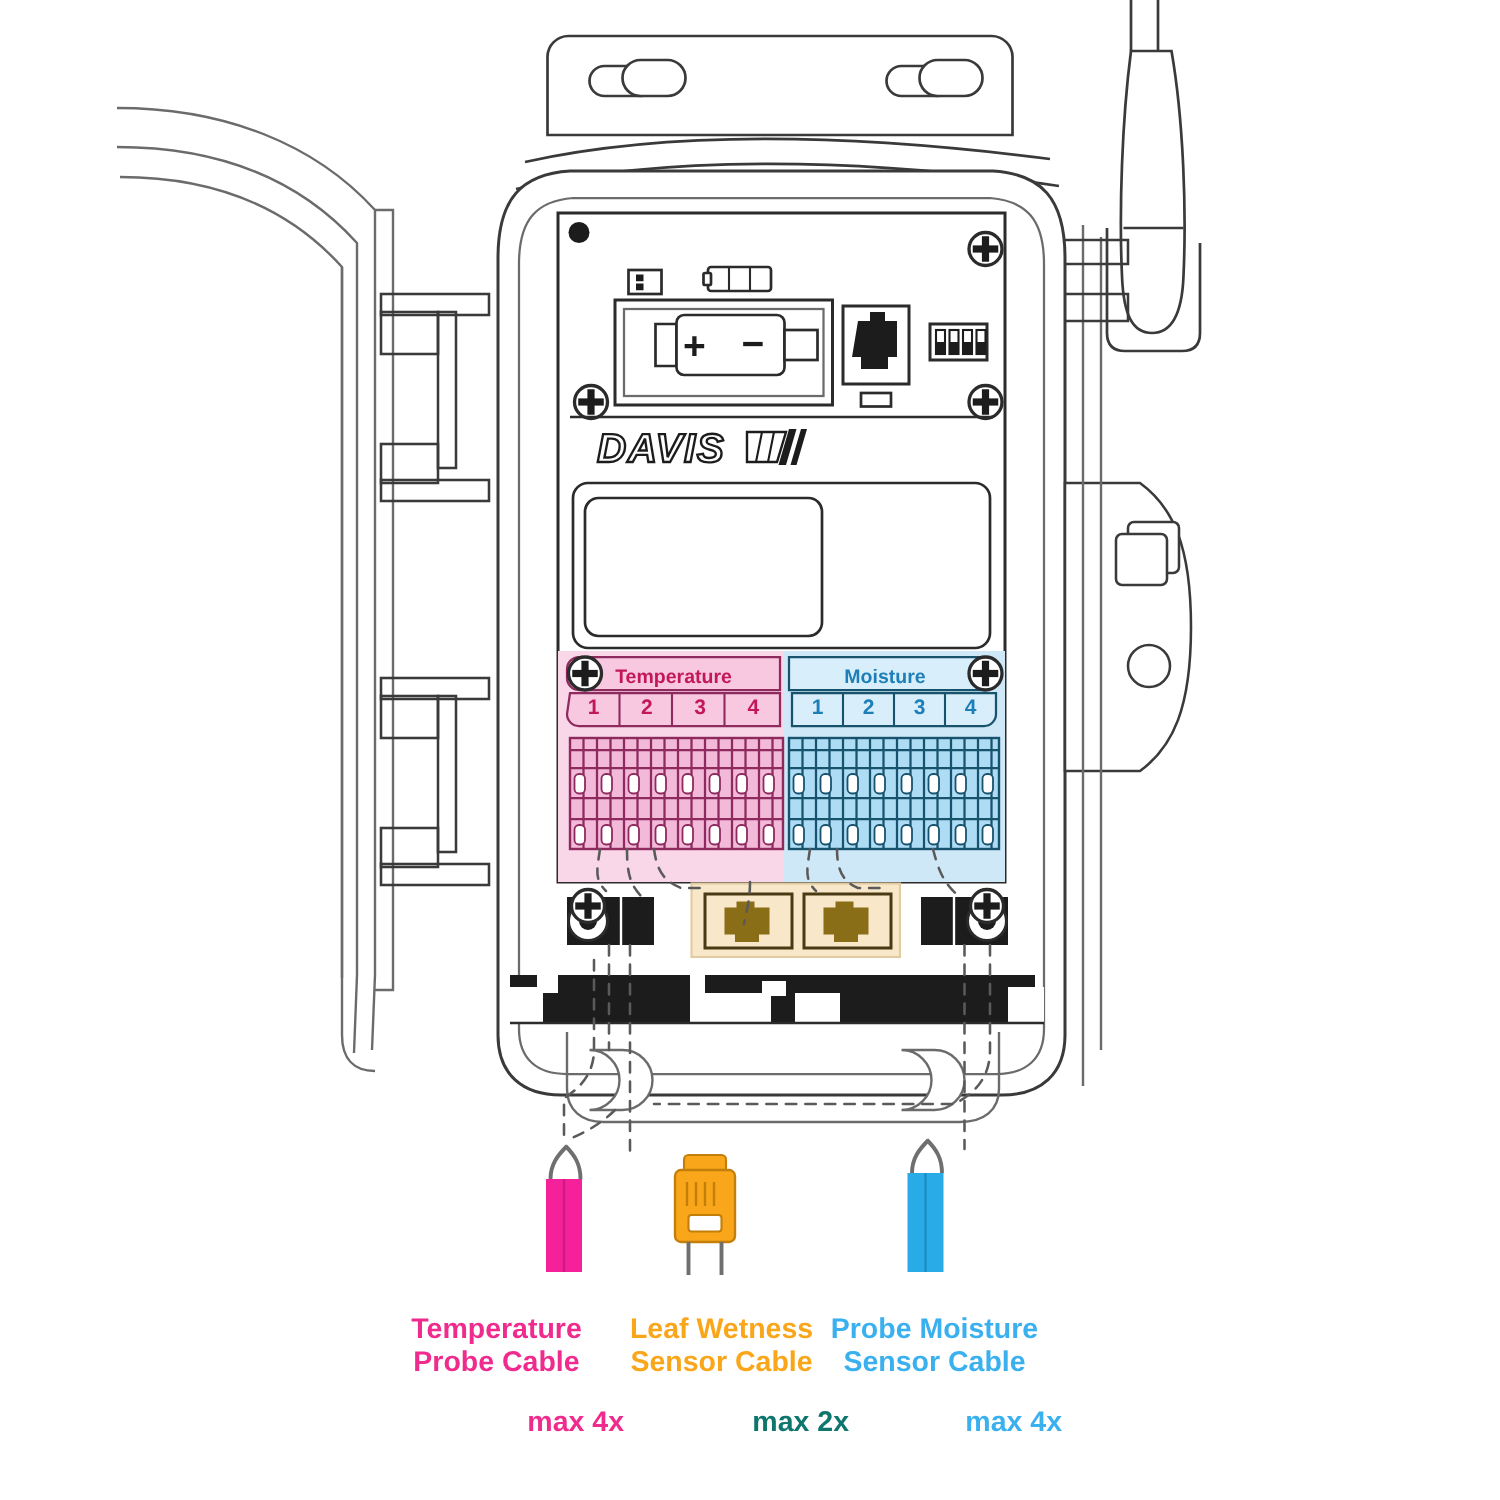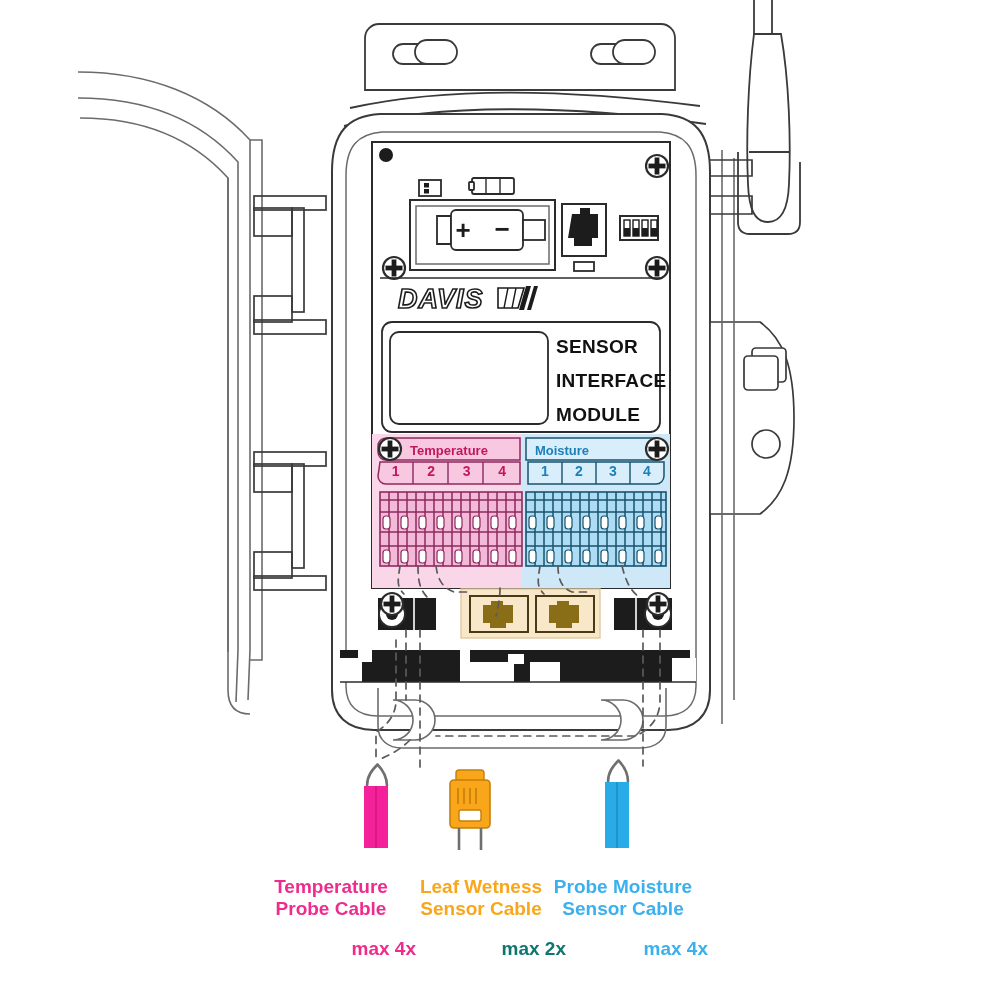--- a/index.html
+++ b/index.html
@@ -340,35 +340,30 @@
 <div style="position:absolute;left:378px;top:443px;width:142px;">
   <div style="text-align:center;font-size:13px;color:#c2185b;font-weight:bold;">Temperature</div>
 </div>
 <div style="position:absolute;left:378px;top:463px;width:142px;display:flex;">
   <div style="flex:1;text-align:center;font-size:14px;color:#c2185b;font-weight:bold;">1</div>
   <div style="flex:1;text-align:center;font-size:14px;color:#c2185b;font-weight:bold;">2</div>
   <div style="flex:1;text-align:center;font-size:14px;color:#c2185b;font-weight:bold;">3</div>
   <div style="flex:1;text-align:center;font-size:14px;color:#c2185b;font-weight:bold;">4</div>
 </div>
 
-<div style="position:absolute;left:500px;top:443px;width:124px;">
+<div style="position:absolute;left:528px;top:443px;width:124px;">
   <div style="text-align:center;font-size:13px;color:#1d7fb8;font-weight:bold;">Moisture</div>
 </div>
 <div style="position:absolute;left:528px;top:463px;width:136px;display:flex;">
   <div style="flex:1;text-align:center;font-size:14px;color:#1d7fb8;font-weight:bold;">1</div>
   <div style="flex:1;text-align:center;font-size:14px;color:#1d7fb8;font-weight:bold;">2</div>
   <div style="flex:1;text-align:center;font-size:14px;color:#1d7fb8;font-weight:bold;">3</div>
   <div style="flex:1;text-align:center;font-size:14px;color:#1d7fb8;font-weight:bold;">4</div>
 </div>
 
-<div style="position:absolute;left:556px;top:336px;width:120px;">
-  <div style="font-size:19px;font-weight:bold;color:#111;letter-spacing:0.3px;">SENSOR</div>
-  <div style="font-size:19px;font-weight:bold;color:#111;letter-spacing:0.3px;margin-top:12px;">INTERFACE</div>
-  <div style="font-size:19px;font-weight:bold;color:#111;letter-spacing:0.3px;margin-top:12px;">MODULE</div>
-</div>
 
 <div class="lbl" style="left:246px;top:876px;width:170px;font-size:19px;color:#ef2c8e;">
   <span class="l1">Temperature</span>
   <span class="l2">Probe Cable</span>
 </div>
 <div class="maxline" style="left:246px;top:938px;width:170px;font-size:19px;color:#ef2c8e;">max 4x</div>
 
 <div class="lbl" style="left:396px;top:876px;width:170px;font-size:19px;color:#f9a61a;">
   <span class="l1">Leaf Wetness</span>
   <span class="l2">Sensor Cable</span>

